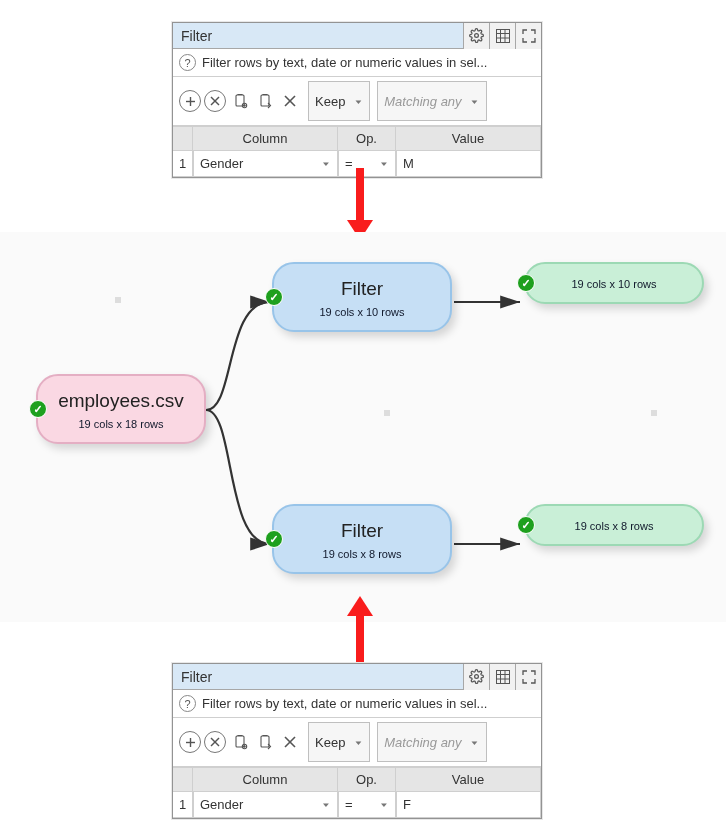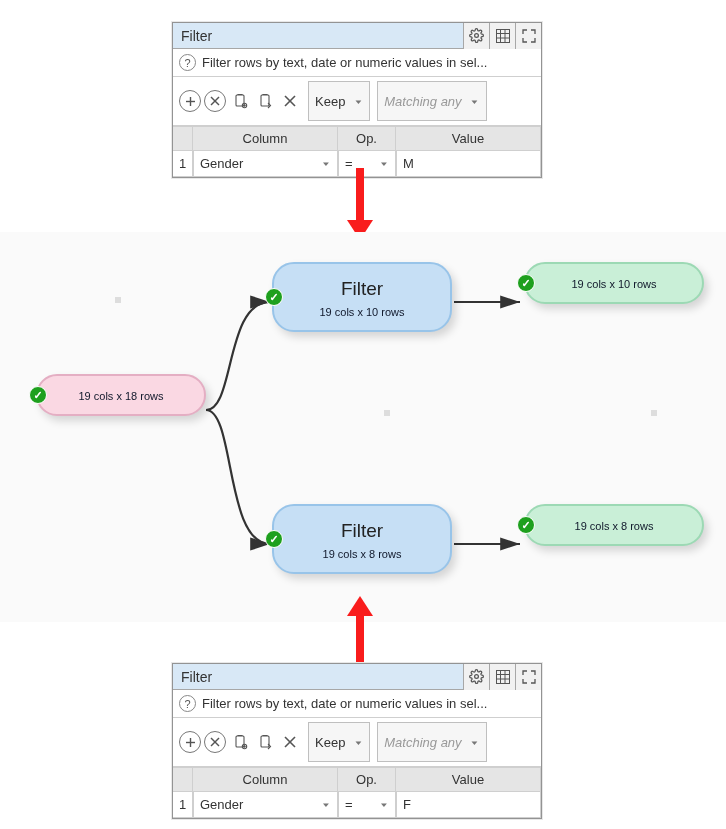--- a/index.html
+++ b/index.html
@@ -302,20 +302,21 @@
 
     <path d="M206,178 C235,178 225,312 270,312" stroke="#333" stroke-width="2.2" fill="none" marker-end="url(#arrow-b)"></path>
 
     <line x1="454" y1="70" x2="520" y2="70" stroke="#333" stroke-width="2.2" marker-end="url(#arrow-b)"></line>
 
     <line x1="454" y1="312" x2="520" y2="312" stroke="#333" stroke-width="2.2" marker-end="url(#arrow-b)"></line>
   </svg>
 
   <div id="n-employees" class="node pink">
     <div class="badge">✓</div>
+    <div class="title">employees.csv</div>
     <div class="subtitle">19 cols x 18 rows</div>
   </div>
 
   <div id="n-filter1" class="node blue">
     <div class="badge">✓</div>
     <div class="title">Filter</div>
     <div class="subtitle">19 cols x 10 rows</div>
   </div>
 
   <div id="n-filter2" class="node blue">

